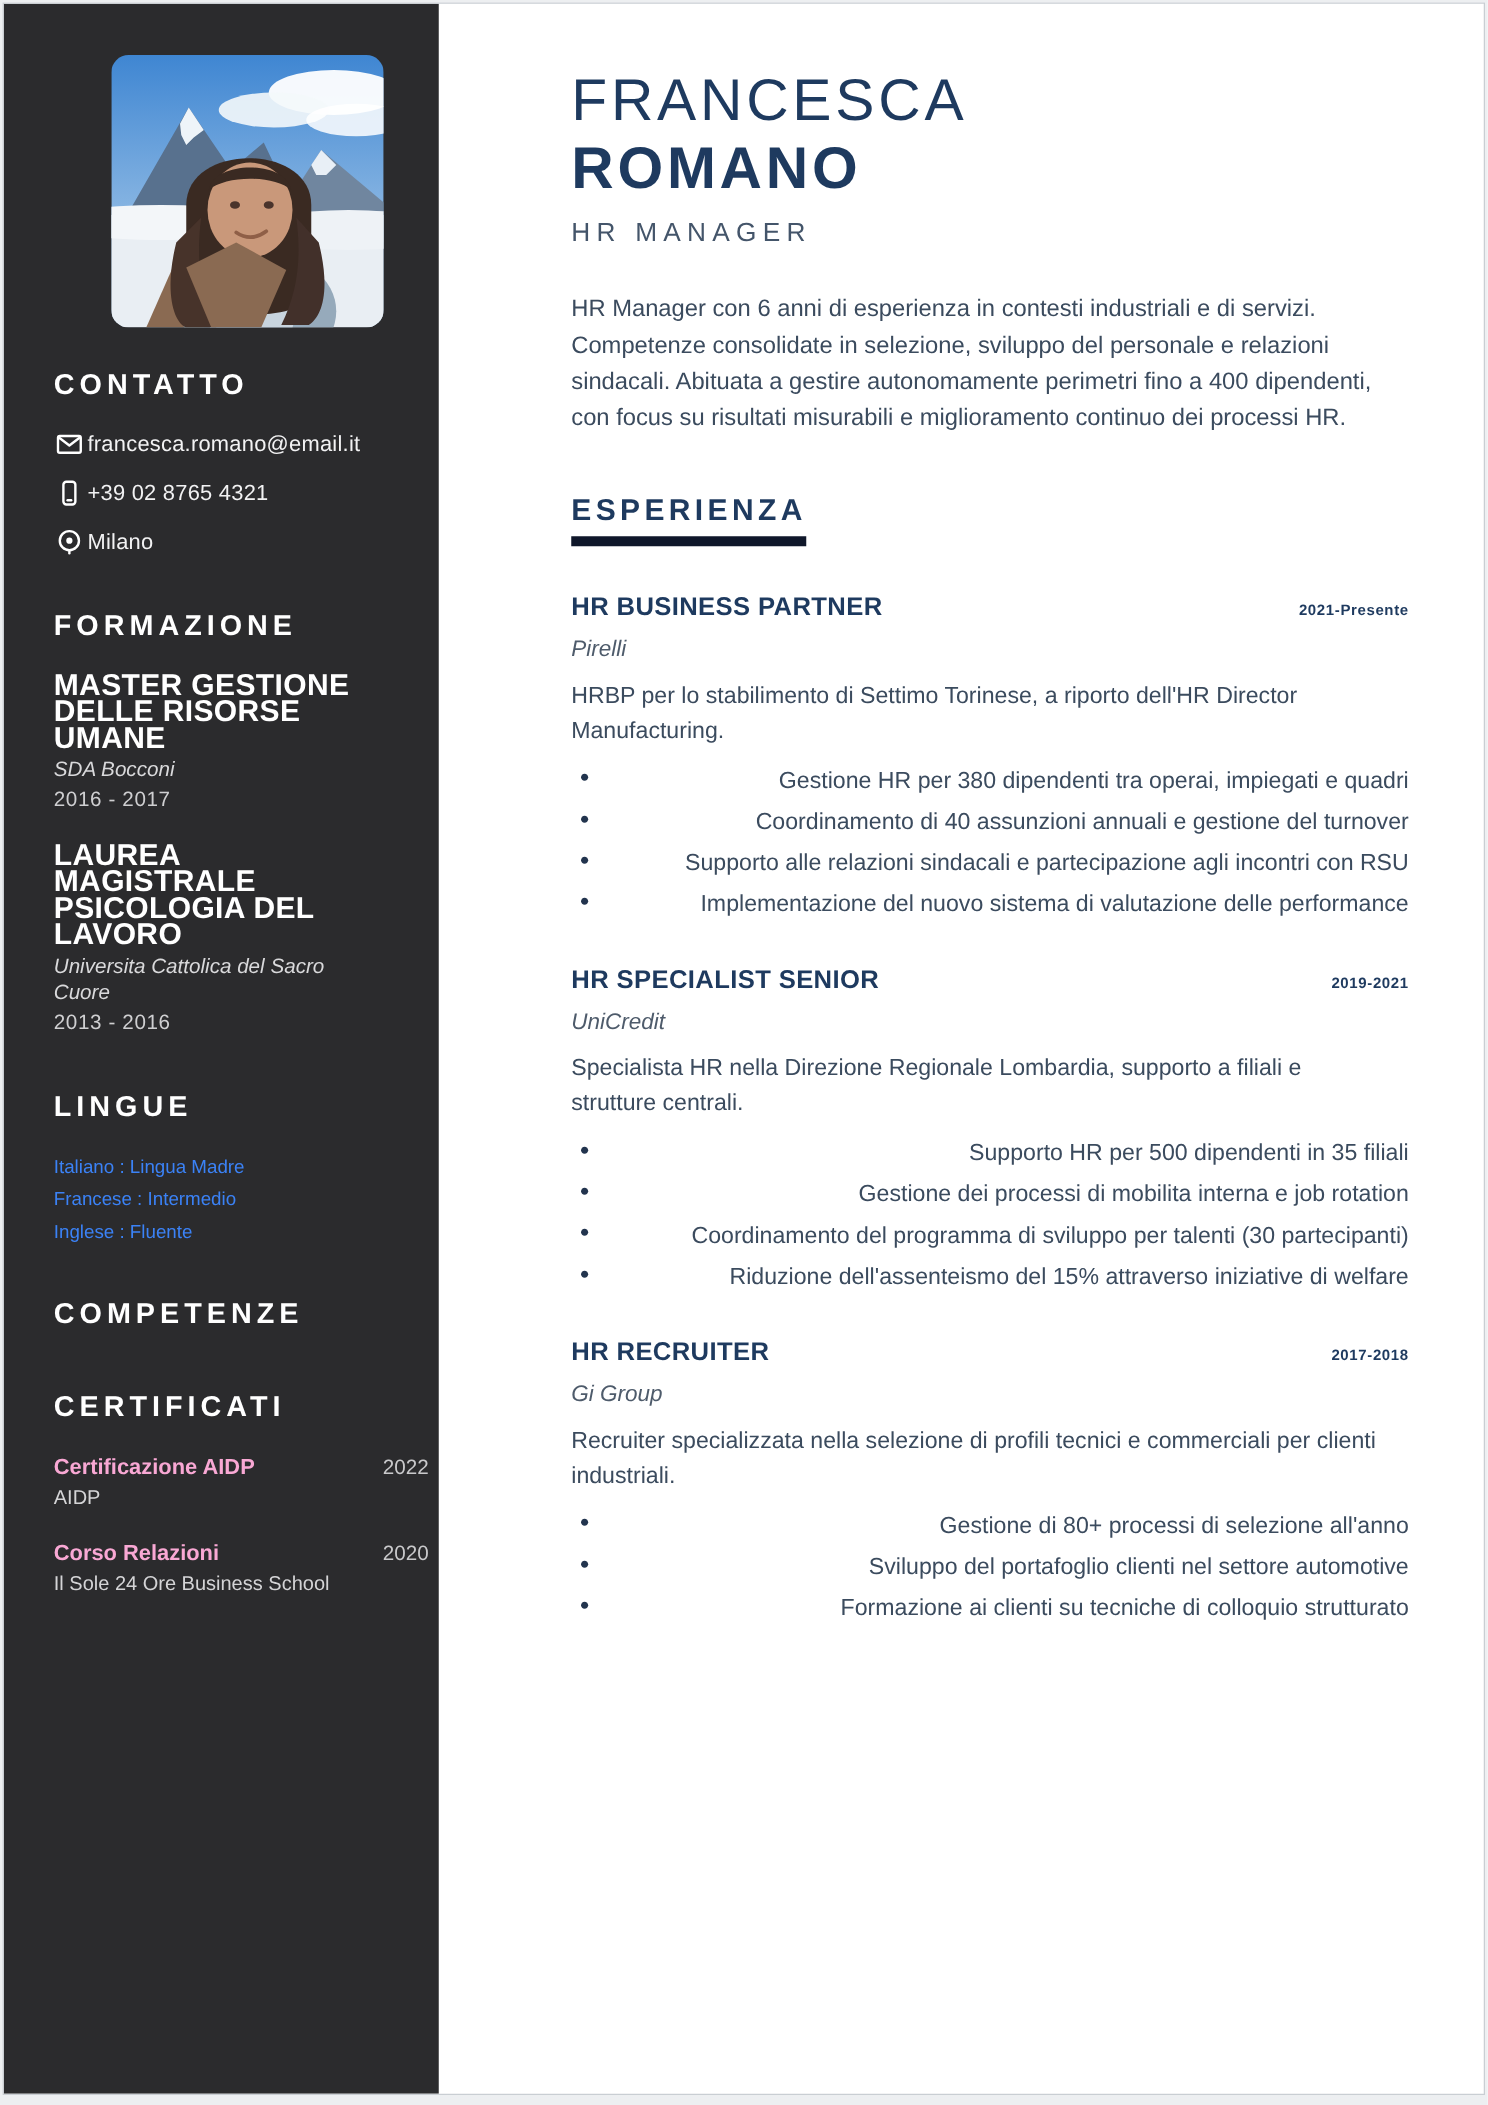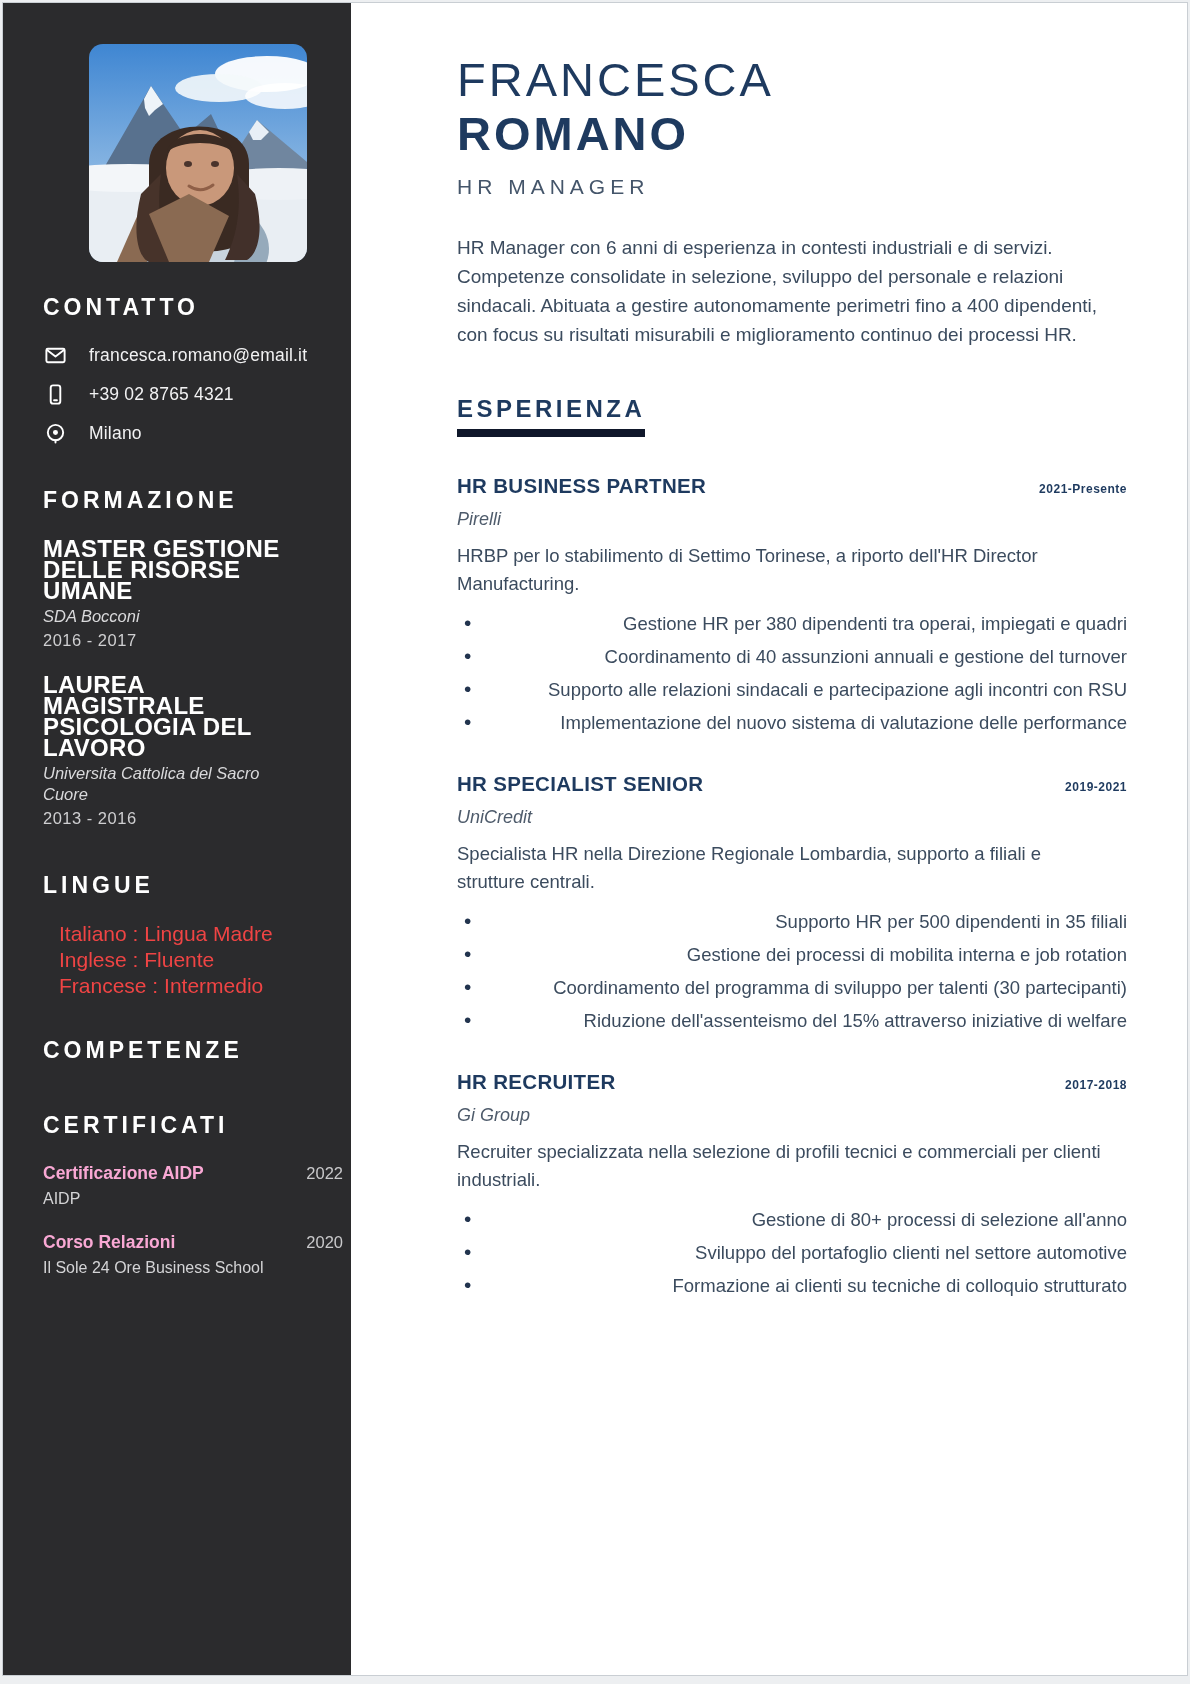--- a/index.html
+++ b/index.html
@@ -15,33 +15,33 @@
     background:#2b2b2d; color:#fff; padding:41px 36px 40px 40px;
   }
   .photo-wrap { width:218px; height:218px; margin-left:46px; border-radius:14px; overflow:hidden; }
   .photo-wrap svg { display:block; }
 
   .side-heading {
     font-size:23px; font-weight:bold; letter-spacing:4px; color:#ffffff;
   }
   .contact-section { margin-top:32px; }
   .contact-list { margin-top:22px; }
-  .contact-item { display:flex; align-items:center; gap:22px; margin-bottom:15px; }
+  .contact-item { display:flex; align-items:center; gap:3px; margin-bottom:15px; }
   .contact-item .cicon { width:24px; height:24px; flex:0 0 24px; display:flex; align-items:center; justify-content:center; }
   .contact-item .ctext { font-size:17.5px; color:#f2f2f3; letter-spacing:0.2px; }
 
   .edu-section { margin-top:42px; }
   .edu-item { margin-top:24px; }
   .edu-title { font-size:24px; font-weight:bold; line-height:21px; color:#ffffff; letter-spacing:0.3px; max-width:240px; }
   .edu-school { font-style:italic; font-size:16.5px; line-height:21px; color:#d9d9db; margin-top:5px; max-width:230px; }
   .edu-dates { font-size:16.5px; color:#cfcfd1; margin-top:4px; letter-spacing:0.5px; }
 
   .lang-section { margin-top:44px; }
   .lang-list { margin-top:22px; }
-  .lang-item { font-size:21px; color:#ef4444; line-height:26px;margin-left:16px; }
+  .lang-item { font-size:15px; color:#3b82f6; line-height:26px; }
 
   .skills-section { margin-top:38px; }
   .cert-section { margin-top:48px; }
   .cert-item { margin-top:24px; }
   .cert-row { display:flex; justify-content:space-between; align-items:baseline; width:300px; }
   .cert-name { font-size:17.5px; font-weight:bold; color:#f9a8d4; }
   .cert-year { font-size:16.5px; color:#c9c9cb; }
   .cert-issuer { font-size:16px; color:#d4d4d6; margin-top:6px; }
 
   
@@ -162,22 +162,22 @@
         <div class="edu-title">LAUREA MAGISTRALE PSICOLOGIA DEL LAVORO</div>
         <div class="edu-school">Universita Cattolica del Sacro Cuore</div>
         <div class="edu-dates">2013 - 2016</div>
       </div>
     </section>
 
     <section class="lang-section">
       <div class="side-heading">LINGUE</div>
       <div class="lang-list">
         <div class="lang-item">Italiano : Lingua Madre</div>
+        <div class="lang-item">Francese : Intermedio</div>
         <div class="lang-item">Inglese : Fluente</div>
-        <div class="lang-item">Francese : Intermedio</div>
       </div>
     </section>
 
     <section class="skills-section">
       <div class="side-heading">COMPETENZE</div>
     </section>
 
     <section class="cert-section">
       <div class="side-heading">CERTIFICATI</div>
       <div class="cert-item">

